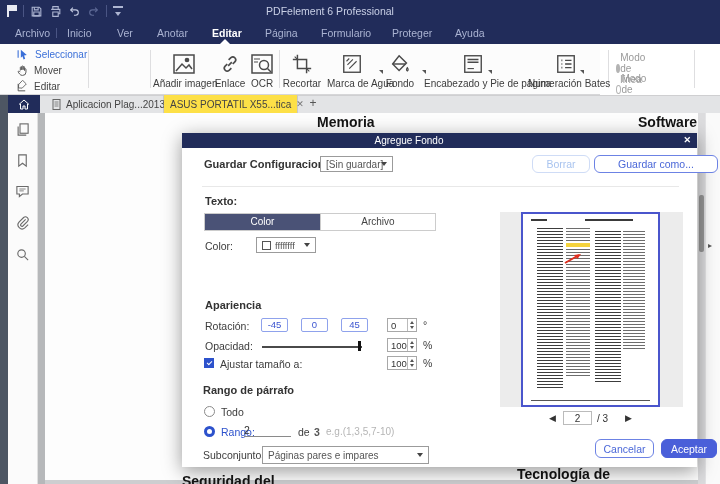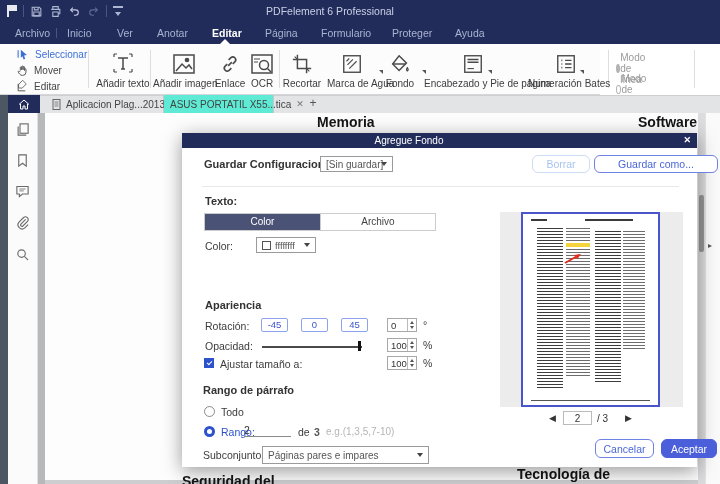--- a/index.html
+++ b/index.html
@@ -41,21 +41,21 @@
   .rdot-e { width:9px; height:9px; border-radius:50%; border:1px solid #b3b3b3; background:#fff; }
 
   
   .tabbar { left:0; top:95px; width:720px; height:18px; background:#e3e4e6; border-top:1px solid #cfcfd1; }
   .homebox { left:8px; top:95px; width:32px; height:18px; background:#212c5a;
              display:flex; align-items:center; justify-content:center; }
   .tab { position:absolute; top:95px; height:18px; display:flex; align-items:center;
          font-size:10px; color:#444; padding:0 6px; gap:5px; white-space:nowrap; }
   .tab .tx { color:#777; font-size:9px; }
   .tab1 { left:46px; width:118px; border-right:1px solid #c8c8ca; }
-  .tab2 { left:164px; width:110px; background:#5eead4; border-right:1px solid #c8c8ca; }
+  .tab2 { left:164px; width:134px; background:#fde047; border-right:1px solid #c8c8ca; }
   .newtab { position:absolute; left:305px; top:95px; width:16px; height:18px; line-height:17px;
             text-align:center; font-size:12px; color:#555; }
 
   
   .leftstrip { left:0; top:95px; width:8px; height:389px; background:#4d5663; }
   .sidebar { left:8px; top:113px; width:30px; height:371px; background:#fbfbfb; border-right:1px solid #e0e0e0; }
   .sb-ic { position:absolute; left:7px; }
   .sb-handle { position:absolute; left:31px; top:303px; font-size:8px; color:#555; }
   .splitter { left:38px; top:113px; width:7px; height:371px; background:#b6b8ba; }
   .docarea { left:45px; top:113px; width:653px; height:371px; background:#fdfdfd; overflow:hidden; }
@@ -213,31 +213,20 @@
     </span>
     <span>Editar</span>
   </div>
 
   <div class="rsep" style="left:88px"></div>
   <div class="rsep" style="left:150px"></div>
   <div class="rsep" style="left:279px"></div>
   <div class="rsep" style="left:608px"></div>
   <div class="rsep" style="left:694px"></div>
 
-  <div class="rbtn" style="left:94px; width:58px">
-    <div class="ric">
-        <span>
-      <svg width="24" height="24" viewBox="0 0 24 24" fill="none" stroke="#4a4a4a" stroke-width="1.5">
-            <path d="M3 3v3M3 3h3M21 3h-3M21 3v3M3 21v-3M3 21h3M21 21h-3M21 21v-3" stroke-width="1.2"></path>
-            <path d="M7 7h10M12 7v11M10 18h4"></path>
-          </svg>
-    </span>
-      </div>
-    <div class="rlabel">Añadir texto</div>
-  </div>
 
   <div class="rbtn" style="left:153px; width:62px">
     <div class="ric">
         <span>
       <svg width="24" height="22" viewBox="0 0 24 22" fill="none" stroke="#4a4a4a" stroke-width="1.5">
             <rect x="2" y="2" width="20" height="18"></rect>
             <circle cx="15" cy="7" r="1.6" fill="#4a4a4a"></circle>
             <path d="M4 18l6-7 4 4 3-3 3 4"></path>
           </svg>
     </span>

